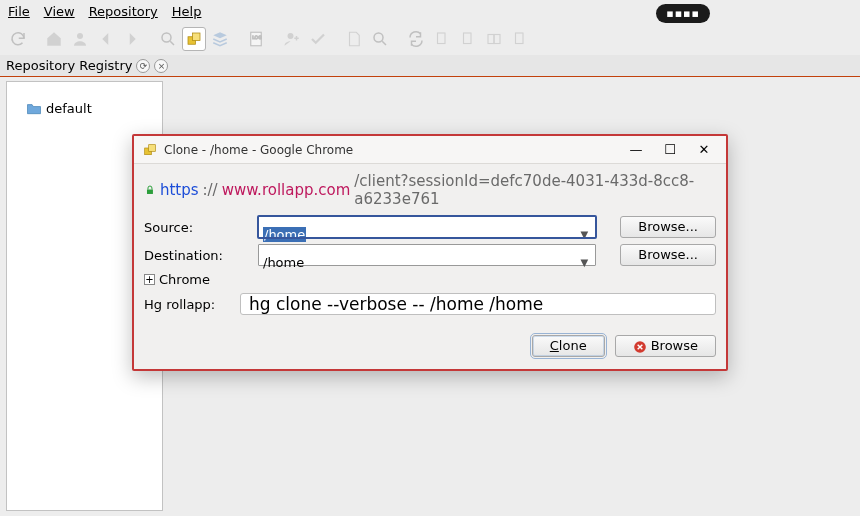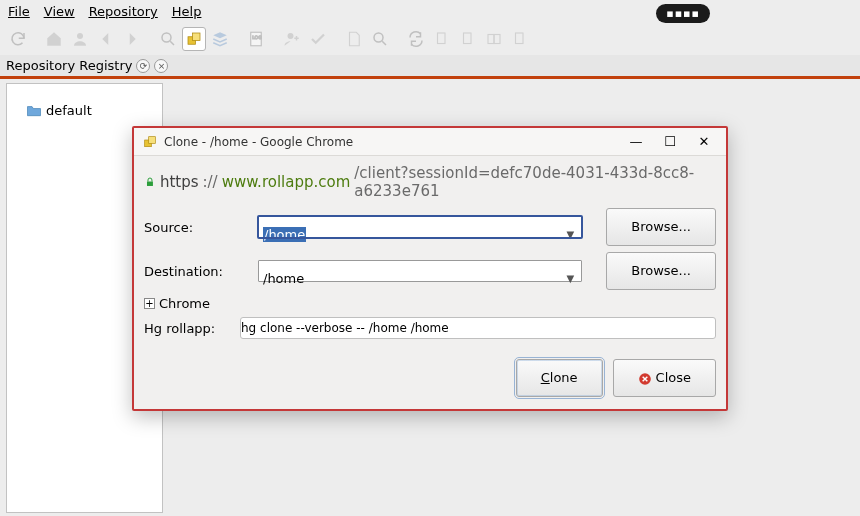--- a/index.html
+++ b/index.html
@@ -10,52 +10,52 @@
   .menubar span u { text-decoration: underline; }
 
   .toolbar { display: flex; align-items: center; gap: 2px; padding: 4px 6px; background: #ededed; }
   .toolbar .sep { width: 8px; }
   .toolbar .tbtn { width: 24px; height: 24px; display: flex; align-items: center; justify-content: center; opacity: 0.45; }
   .toolbar .tbtn.act { background: #fff; border: 1px solid #b5b5b5; border-radius: 3px; opacity: 1; }
   .toolbar svg { width: 18px; height: 18px; }
 
   .black-pill { position: absolute; top: 4px; right: 150px; background: #1b1b1b; border-radius: 10px; padding: 3px 10px; color: #fff; font-size: 11px; letter-spacing: 1px; }
 
-  .panel-tab { display: flex; align-items: center; gap: 4px; padding: 3px 6px; background: #e6e6e6; border-bottom: 3px solid #c2410c; font-size: 13px; }
+  .panel-tab { display: flex; align-items: center; gap: 4px; padding: 3px 6px; background: #e6e6e6; border-bottom: 1px solid #c2410c; font-size: 13px; }
   .panel-tab .circ { width: 14px; height: 14px; border: 1px solid #9a9a9a; border-radius: 50%; display: flex; align-items: center; justify-content: center; font-size: 9px; color: #555; background:#f7f7f7; }
 
   .layout { display: flex; height: calc(516px - 22px - 32px - 22px); }
   .sidebar { width: 157px; margin: 4px 0 6px 6px; background: #fff; border: 1px solid #c2c2c2; padding: 17px; }
   .tree-item { display: flex; align-items: center; gap: 4px; font-size: 13px; padding: 2px; }
 
-  .dialog { position: absolute; left: 132px; top: 126px; width: 596px; background: #f1f0ef; border: 2px solid #c43838; border-radius: 2px; box-shadow: 0 6px 20px rgba(0,0,0,0.25); }
+  .dialog { position: absolute; left: 132px; top: 134px; width: 596px; background: #f1f0ef; border: 2px solid #c43838; border-radius: 2px; box-shadow: 0 6px 20px rgba(0,0,0,0.25); }
   .titlebar { display: flex; align-items: center; height: 28px; padding: 0 8px; gap: 6px; background:#f7f6f5; border-bottom: 1px solid #dcdad7;}
   .titlebar .title { flex: 1; font-size: 12px; color:#333; }
   .titlebar .winbtn { width: 28px; text-align: center; font-size: 13px; cursor: default; }
 
   .addrbar { display: flex; align-items: center; padding: 8px 10px 8px 10px; gap: 4px; font-size: 15px; color:#333; }
   .addrbar .lock { color: #2c9e3b; }
-  .addrbar .https { color: #404040; }
+  .addrbar .https { color: #1d4ed8; }
   .addrbar .rest { color: #6a6a6a; }
-  .addrbar .domain { color: #4d7c0f; }
+  .addrbar .domain { color: #be185d; }
 
   .form { padding: 0 10px 10px 10px; }
   .row { display: flex; align-items: center; gap: 24px; margin-bottom: 6px; }
   .row label { width: 90px; font-size: 13px; }
   .combo { flex: 1; display: flex; align-items: center; background: #fff; border: 1px solid #999; height: 22px; padding: 14px 2px 0 4px; font-size: 13px; border-radius: 1px; }
   .combo.focused { outline: 2px solid #36569c; outline-offset: -1px; }
   .combo .val { flex: 1; font-size: 13px; }
   .combo .sel { background: #3b6fb5; color: #fff; padding: 0 1px; }
   .combo .caret { width: 18px; text-align: center; color: #555; font-size: 10px; }
-  .btn { background: linear-gradient(#fafafa,#e6e6e6); border: 1px solid #a8a8a8; border-radius: 3px; padding: 2px 24px; font-size: 13px; min-width: 70px; height: 38px; line-height: 16px; }
+  .btn { background: linear-gradient(#fafafa,#e6e6e6); border: 1px solid #a8a8a8; border-radius: 3px; padding: 2px 17px; font-size: 13px; min-width: 70px; height: 22px; line-height: 16px; }
   .options { display:flex; align-items:center; gap:4px; font-size: 13px; margin: 4px 0 6px 0;}
   .options .plusbox { width:11px; height:11px; border:1px solid #888; display:flex; align-items:center; justify-content:center; font-size:10px; line-height:1; background:#fff;}
   .hgcmd { display:flex; align-items:center; gap:6px; }
   .hgcmd label { width:90px; font-size:13px; }
-  .hgcmd input { flex:1; border:1px solid #bfbfbf; border-radius:3px; height:22px; padding:0 0; font-size:12px; font-family: inherit; background:#fff;}
+  .hgcmd input { flex:1; border:1px solid #bfbfbf; border-radius:3px; height:22px; padding:0 8px; font-size:17px; font-family: inherit; background:#fff;}
   .dialog-buttons { display:flex; justify-content:flex-end; gap:10px; padding: 10px 10px 12px; }
   .btn.primary { outline: 1px solid #98b3d4; outline-offset: 1px; box-shadow: inset 0 0 0 1px rgba(140,175,215,.4); margin-left: 15px; }
   .btn .xicon { display:inline-flex; vertical-align:middle; margin-right:4px;}
 
   .folder-icon { width:16px; height:13px; }
 </style>
 </head>
 <body>
 
 <div class="black-pill">▪▪▪▪</div>
@@ -249,16 +249,16 @@
   </div>
 
   <div class="dialog-buttons">
     <button class="btn primary"><u>C</u>lone</button>
     <button class="btn">
       <span class="xicon">
           <svg width="14" height="14" viewBox="0 0 24 24">
             <circle cx="12" cy="12" r="10" fill="#d23a2f"></circle>
             <path d="M8 8l8 8M16 8l-8 8" stroke="#fff" stroke-width="2.5"></path>
           </svg>
-        </span><span>Close</span>
+        </span><span>Browse</span>
     </button>
   </div>
 </div>
 
 </body></html>

